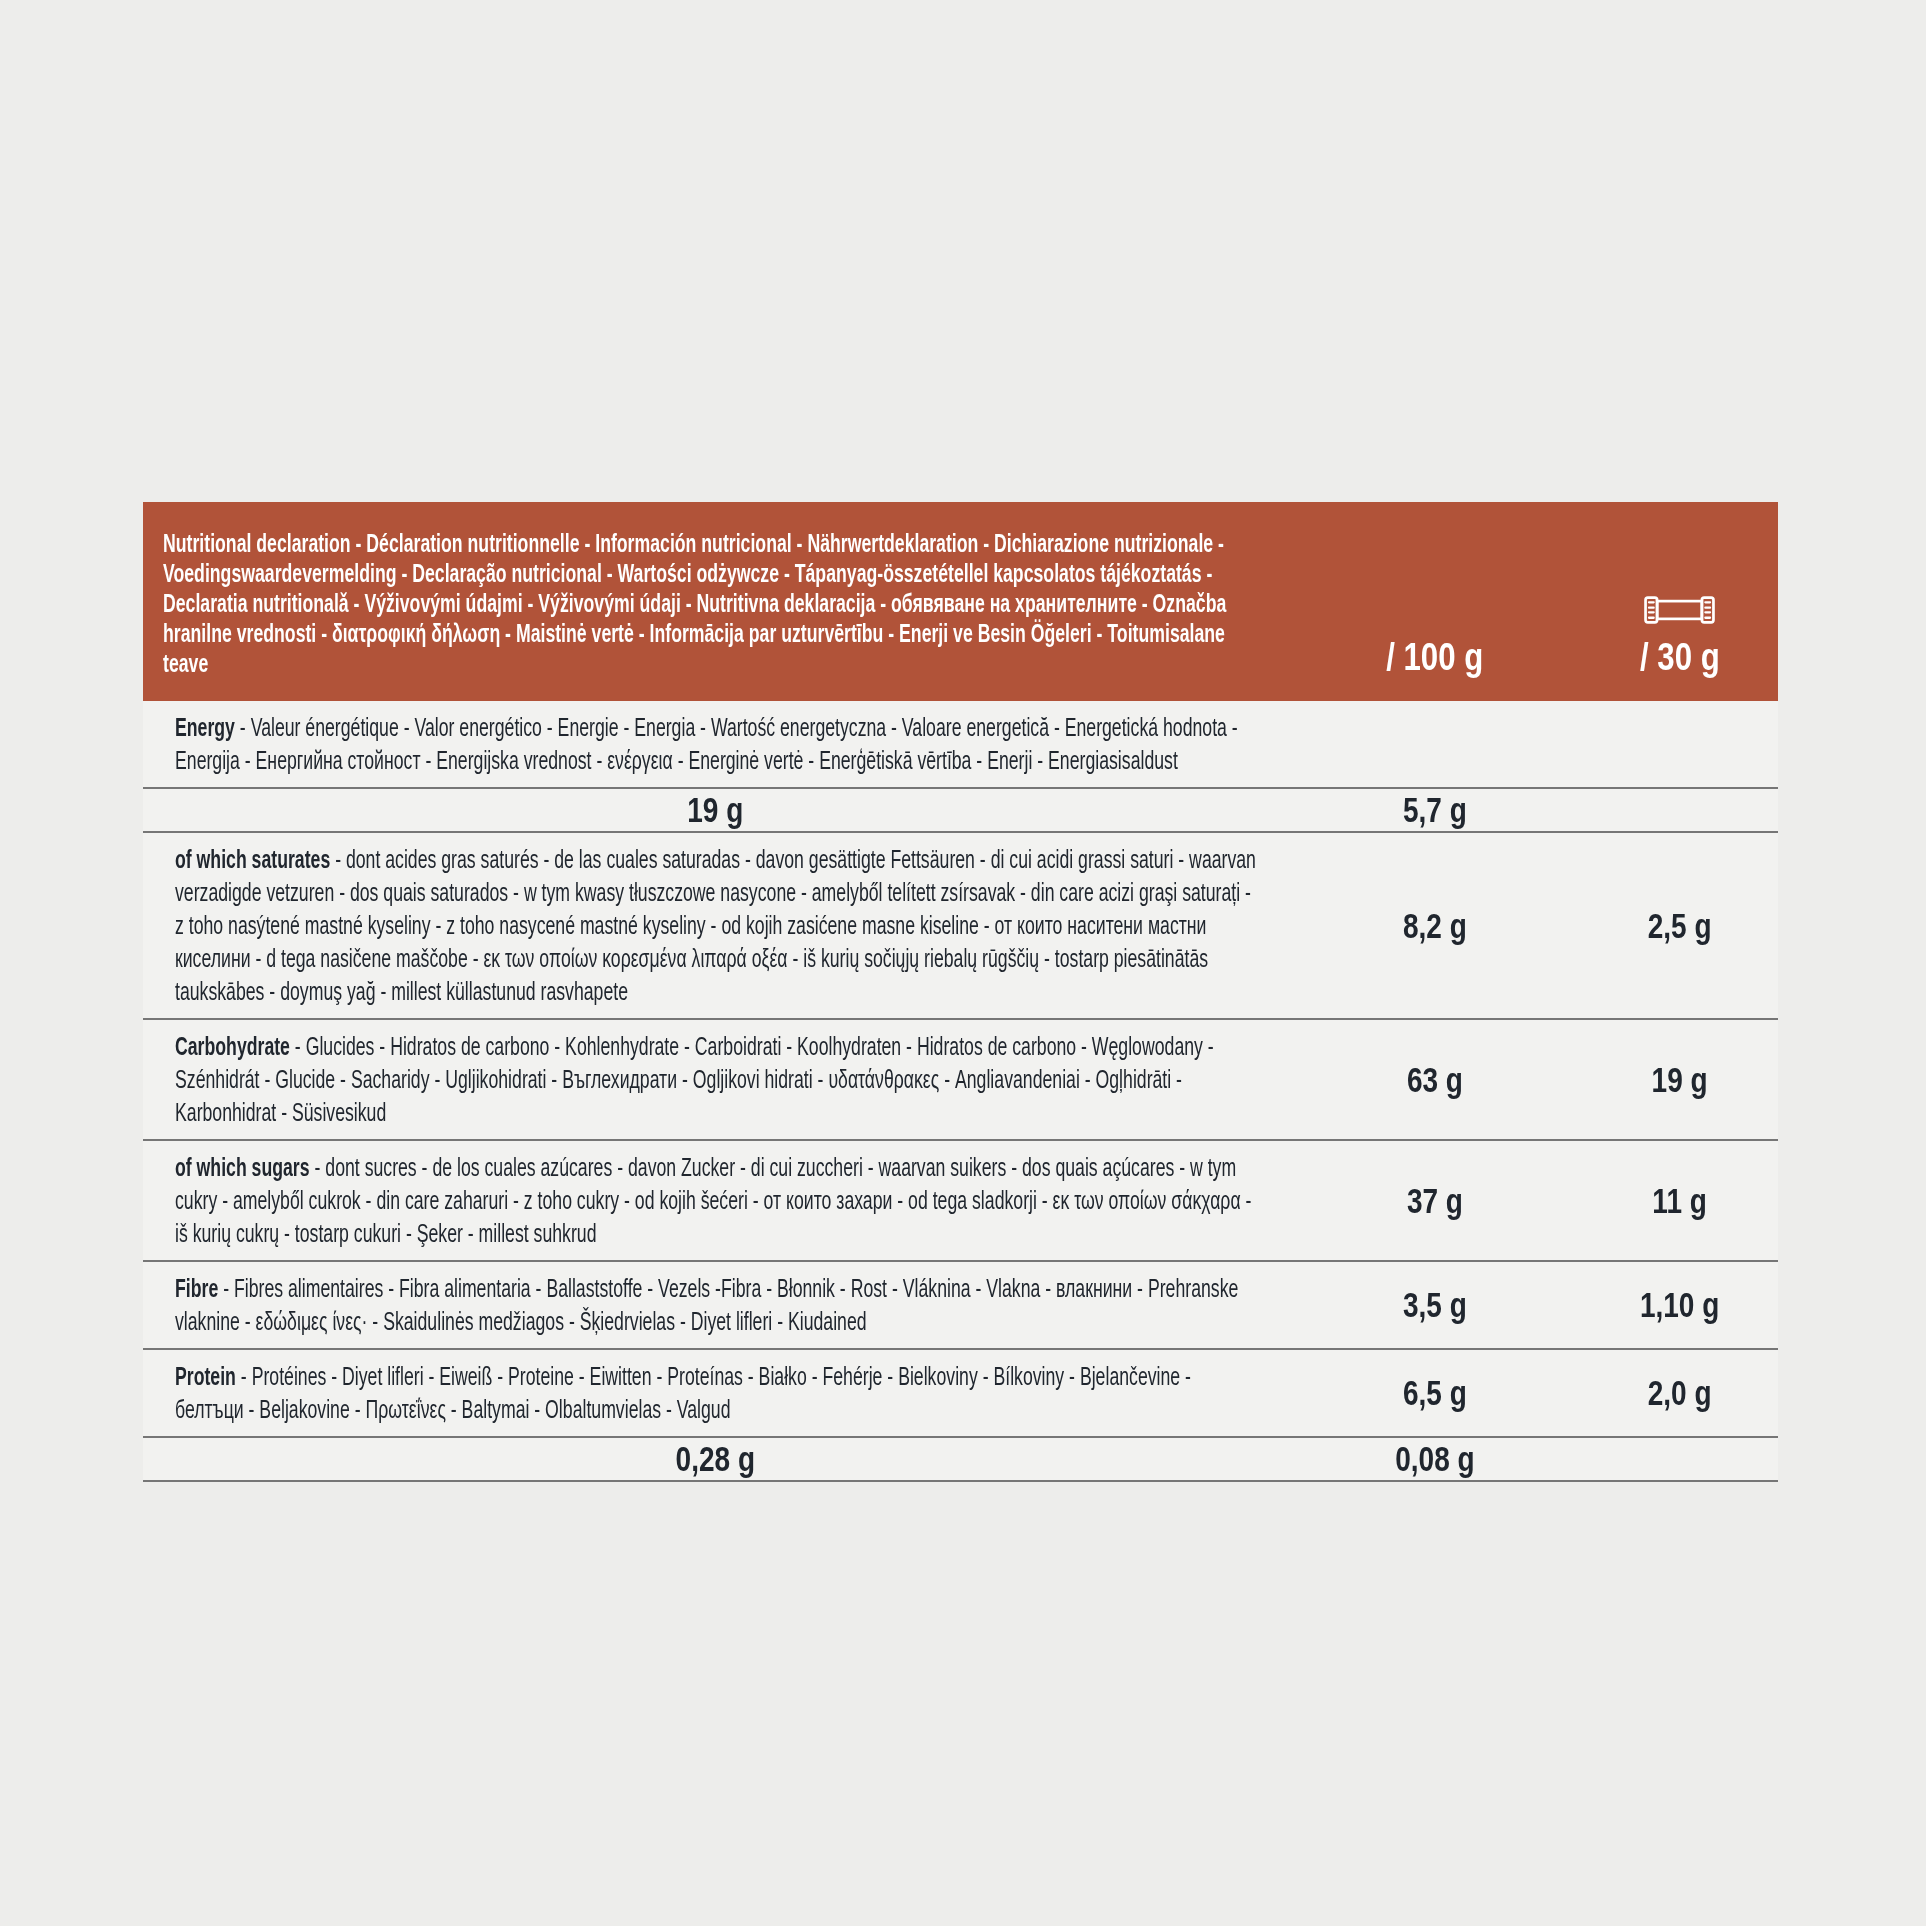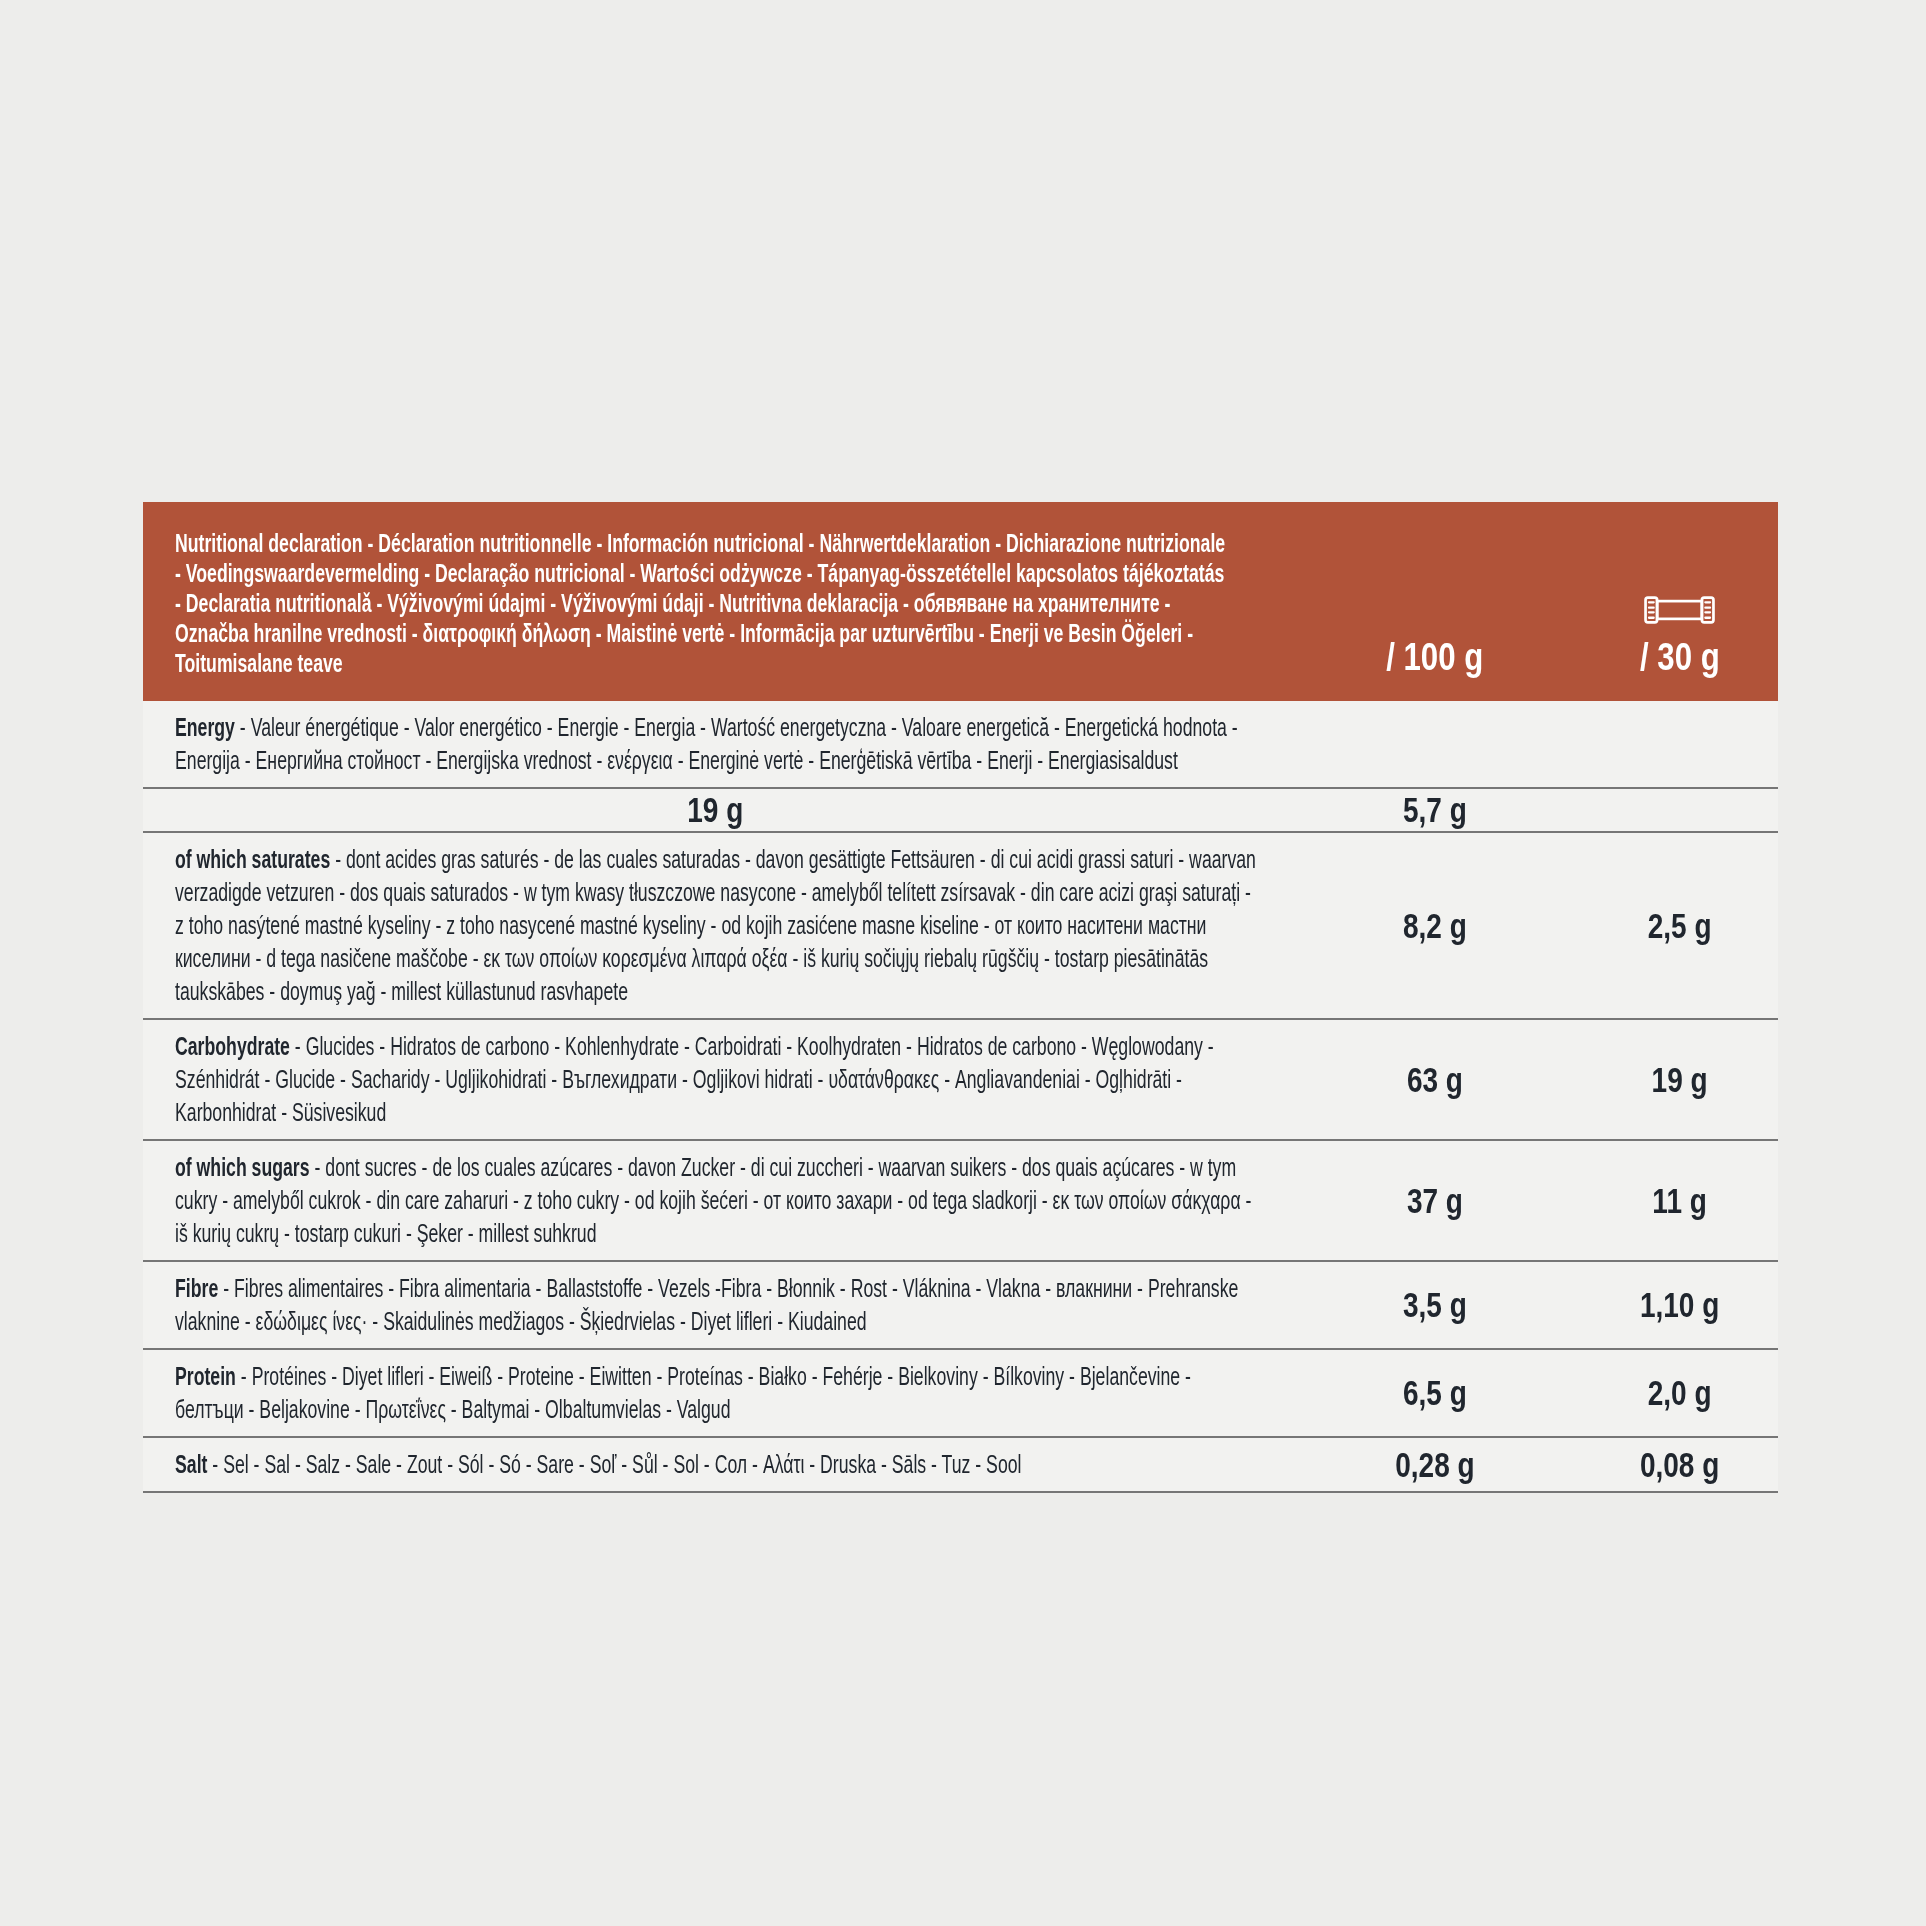--- a/index.html
+++ b/index.html
@@ -7,21 +7,21 @@
   #canvas{position:relative;width:1926px;height:1926px;background:#ededeb;overflow:hidden;}
   .nutri-table{position:absolute;left:143px;top:502px;width:1635px;background:#f2f2f0;}
 
   
   .tbl-header{
     display:grid;grid-template-columns:70% 18% 12%;
     background:#b15339;color:#ffffff;
     min-height:166px;box-sizing:border-box;
     padding:26px 0 23px 0;align-items:end;
   }
-  .title-cell{align-self:start;padding-left:32px;padding-right:54px;overflow:visible;}
+  .title-cell{align-self:start;padding-left:20px;padding-right:54px;overflow:visible;}
   .title-inner{
     font-weight:bold;font-size:26px;line-height:30px;letter-spacing:0;
     width:147%;transform:scaleX(0.68);transform-origin:0 0;
   }
   .hdr-col{display:flex;flex-direction:column;align-items:center;justify-content:flex-end;overflow:visible;}
   .hdr-col-label{
     font-weight:bold;font-size:39px;line-height:42px;white-space:nowrap;
     transform:scaleX(0.8);transform-origin:50% 100%;
   }
   .bar-icon-wrap{margin-bottom:12.3px;line-height:0;}
@@ -170,26 +170,20 @@
         </div>
         <div class="val-cell">
             <div class="val-inner">6,5 g</div>
           </div>
         <div class="val-cell">
             <div class="val-inner">2,0 g</div>
           </div>
       </div>
 
       <div class="row">
-        <div class="label-cell">
-          <div class="label-inner">
-            <span class="lead">Salt</span>
-            <span class="rest">- Sel - Sal - Salz - Sale - Zout - Sól - Só - Sare - Soľ - Sůl - Sol - Сол - Αλάτι - Druska - Sāls - Tuz - Sool</span>
-          </div>
-        </div>
         <div class="val-cell">
             <div class="val-inner">0,28 g</div>
           </div>
         <div class="val-cell">
             <div class="val-inner">0,08 g</div>
           </div>
       </div>
 
     </div>
   </div>

